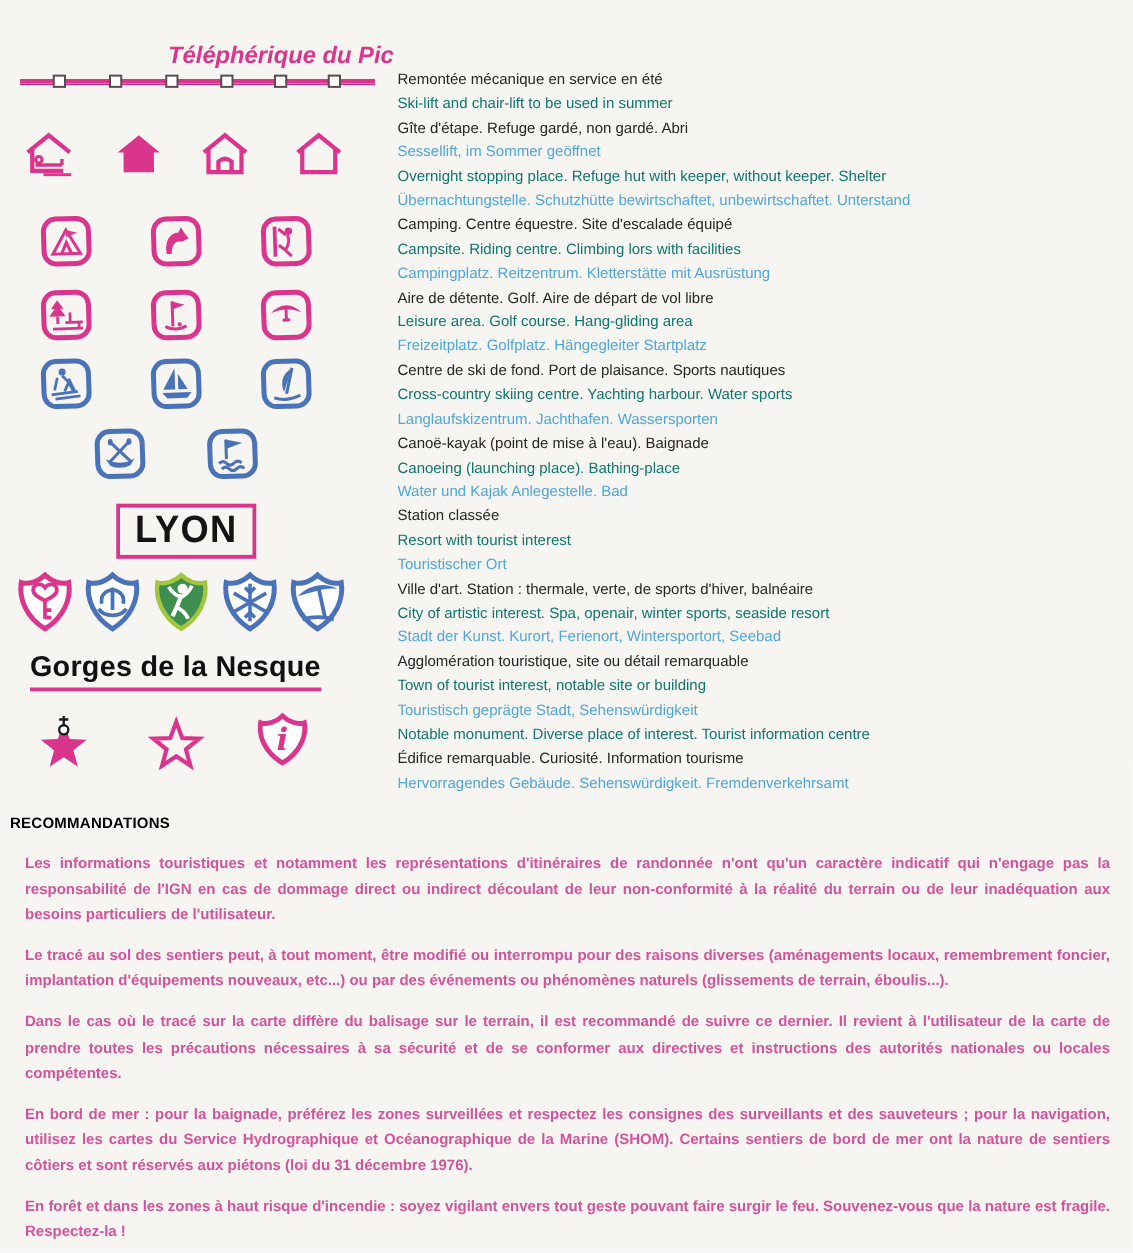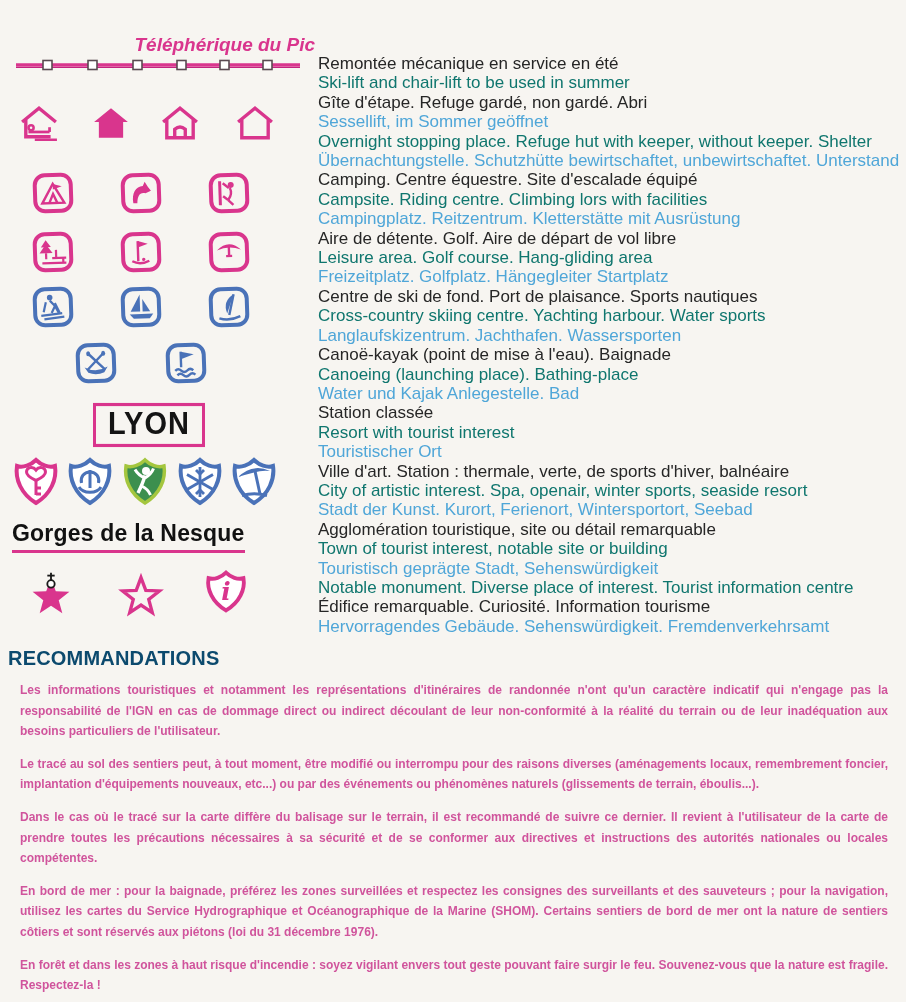--- a/index.html
+++ b/index.html
@@ -1,32 +1,32 @@
 <!DOCTYPE html>
 <html><head>
 <meta charset="utf-8">
 <style>
   html,body{margin:0;padding:0;}
   body{font-family:"Liberation Sans", sans-serif;}
   #page{position:relative;width:906px;height:1002px;background:#f7f5f1;overflow:hidden;}
   .abs{position:absolute;}
   
   #legend-text{position:absolute;left:318px;top:54px;width:585px;}
-  p.line{margin:0;font-size:17px;line-height:19.4px;white-space:nowrap;}
+  p.line{margin:0;font-size:12px;line-height:19.4px;white-space:nowrap;}
   .fr{color:#262626;}
   .en{color:#0f766e;}
   .de{color:#4fa6d8;}
   
   #recommendations{position:absolute;left:8px;top:648px;width:892px;color:#d0549c;}
-  #recommendations h2{margin:0 0 2px 0;font-size:20px;line-height:20px;color:#0c4a6e;font-weight:bold;letter-spacing:.2px;}
+  #recommendations h2{margin:0 0 2px 0;font-size:12px;line-height:20px;color:#000000;font-weight:bold;letter-spacing:.2px;}
   #recommendations p{margin:12px;font-size:12px;line-height:20.6px;text-align:justify;font-weight:bold;}
   
   #teleferique-title{left:60px;top:34px;width:255px;text-align:right;font-size:19px;font-style:italic;font-weight:bold;color:#d9358d;}
   #lyon-box{left:93px;top:404px;border:3px solid #d9358d;padding:1px 12px 2px 12px;font-size:29px;font-weight:bold;color:#141414;letter-spacing:1px;background:transparent;transform:scaleY(1.05);}
-  #gorges-title{left:12px;top:520px;font-size:23px;font-weight:bold;color:#111;border-bottom:3px solid #d9358d;padding-bottom:3px;letter-spacing:.2px;}
+  #gorges-title{left:24px;top:520px;font-size:23px;font-weight:bold;color:#111;border-bottom:3px solid #d9358d;padding-bottom:3px;letter-spacing:.2px;}
   
   .house{width:38px;height:36px;color:#d9358d;}
   .badge{width:32px;height:32px;border:4px solid #d9358d;border-radius:12px;display:flex;align-items:center;justify-content:center;color:#d9358d;background:transparent;transform:rotate(-2deg);}
   .badge.blue{border-color:#4a72b8;color:#4a72b8;}
   .shield{width:52px;height:50px;}
   .star{width:46px;height:48px;}
 </style>
 </head>
 <body>
 

